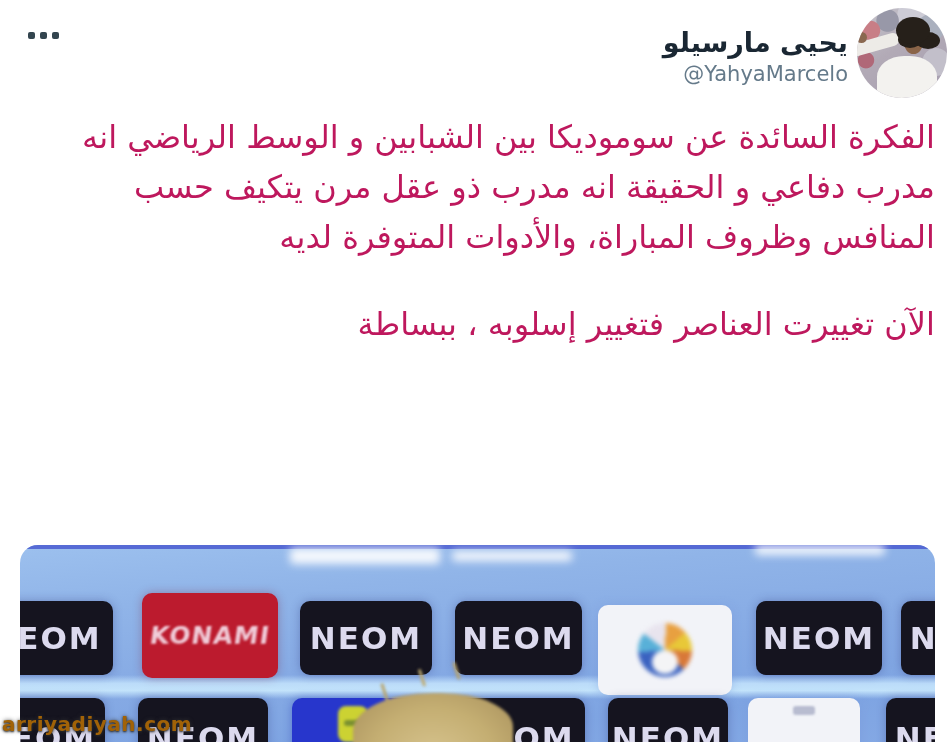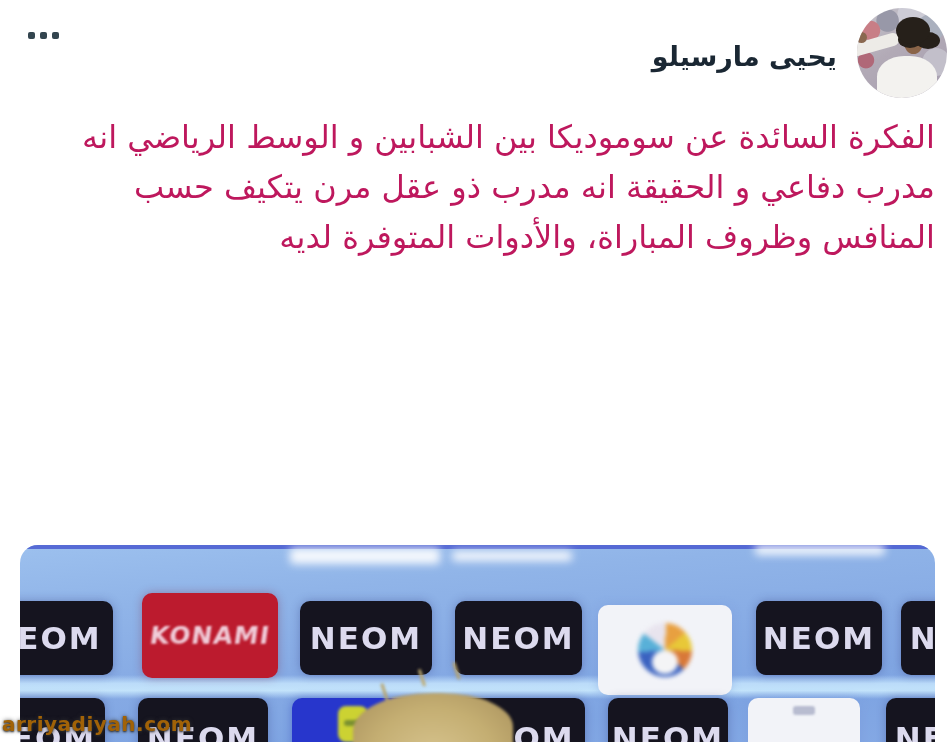--- a/index.html
+++ b/index.html
@@ -19,21 +19,21 @@
               radial-gradient(circle at 88% 60%, #c2bfca 0 14%, transparent 15%),
               linear-gradient(150deg,#c6c5cd,#b2aab6 45%,#a59daf); }
   .av-arm   { position:absolute; left:-7px; top:30px; width:50px; height:13px; background:#edebe7;
               border-radius:7px; transform:rotate(-16deg); }
   .av-fist  { position:absolute; left:-1px; top:24px; width:11px; height:11px; background:#8a6850; border-radius:50%; }
   .av-jersey{ position:absolute; left:20px; top:48px; width:60px; height:46px; background:#f3f2ef;
               border-radius:45% 45% 0 0; }
   .av-head  { position:absolute; left:47px; top:23px; width:19px; height:23px; background:#8a6448; border-radius:50%; }
   .av-hair  { position:absolute; left:39px; top:9px; width:34px; height:27px; background:#26201a; border-radius:50%;
               box-shadow:-3px 9px 0 -5px #26201a, 15px 10px 0 -5px #26201a; }
-  .names { margin-right:20px; text-align:right; direction:rtl; padding-top:8px; }
+  .names { margin-right:9px; text-align:right; direction:rtl; padding-top:8px; }
   .display-name { font-size:27px; font-weight:bold; color:#1a2733; line-height:34px; }
   .handle { font-size:21px; color:#657a8a; line-height:28px; direction:ltr; text-align:right; }
   .more-btn { position:absolute; left:24px; top:28px; display:flex; gap:5px; background:none; border:none; cursor:pointer; padding:4px; }
   .more-btn i { width:7px; height:7px; border-radius:2px; background:#33454f; display:inline-block; }
 
   
   .tweet-body { position:absolute; top:112px; right:15px; left:15px; direction:rtl; text-align:right; }
   .tweet-body p { font-size:32px; line-height:50px; color:#be185d; margin-bottom:37px; font-weight:500; }
 
   
@@ -89,25 +89,27 @@
   <div class="author">
     <div class="avatar">
       <div class="av-arm"></div>
       <div class="av-fist"></div>
       <div class="av-jersey"></div>
       <div class="av-head"></div>
       <div class="av-hair"></div>
     </div>
     <div class="names">
       <div class="display-name">يحيى مارسيلو</div>
+      <div class="handle">@YahyaMarcelo</div>
     </div>
   </div>
 
   <div class="tweet-body">
     <p>الفكرة السائدة عن سوموديكا بين الشبابين و الوسط الرياضي انه مدرب دفاعي و الحقيقة انه مدرب ذو عقل مرن يتكيف حسب المنافس وظروف المباراة، والأدوات المتوفرة لديه</p>
+    <p>الآن تغييرت العناصر فتغيير إسلوبه ، ببساطة</p>
   </div>
 
   <div class="photo">
     <div class="top-line"></div>
     <div class="blur-mark" style="left:270px; top:3px; width:150px; height:16px;"></div>
     <div class="blur-mark" style="left:432px; top:6px; width:120px; height:10px;"></div>
     <div class="blur-mark" style="left:735px; top:0px; width:130px; height:10px;"></div>
     <div class="row-band"></div>
 
     <div class="lbox dark" style="left:-42px; top:56px; width:135px; height:74px;">

